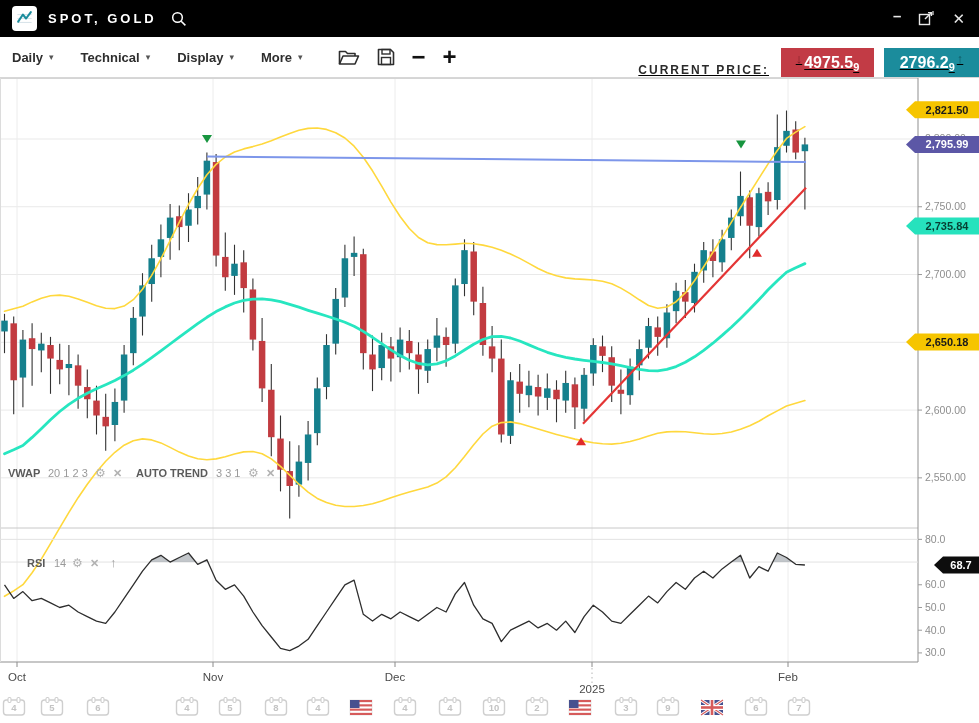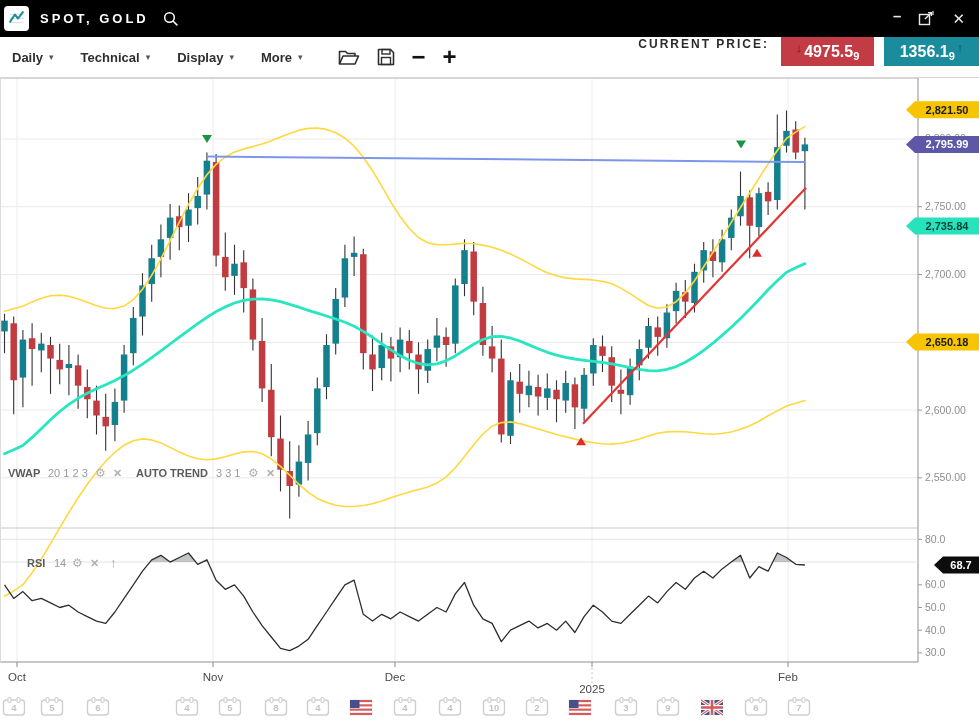--- a/index.html
+++ b/index.html
@@ -1,39 +1,39 @@
 <!DOCTYPE html>
 <html><head>
 <meta charset="utf-8">
 <style>
   * { margin:0; padding:0; box-sizing:border-box; }
   html,body { width:979px; height:723px; overflow:hidden; background:#fff;
               font-family:"Liberation Sans", sans-serif; }
 
   
-  .titlebar { height:37px; background:#000; display:flex; align-items:center; padding:0 14px 0 4px; }
+  .titlebar { height:37px; background:#000; display:flex; align-items:center; padding:0 14px 0 12px; }
   .logo { width:25px; height:25px; background:#fff; border-radius:4px; display:flex;
           align-items:center; justify-content:center; margin-right:11px; }
   .title { color:#fff; font-size:13px; font-weight:700; letter-spacing:3px; }
   .search { margin-left:14px; display:flex; align-items:center; cursor:pointer; }
   .wincontrols { margin-left:auto; display:flex; align-items:center; gap:17px; }
   .wincontrols span { color:#e8e8e8; font-size:15px; line-height:1; cursor:pointer; }
   .winmin { font-weight:700; letter-spacing:0; position:relative; top:-3px; }
 
   
   .toolbar { height:41px; background:#fff; border-bottom:1px solid #d7d7d7;
              display:flex; align-items:center; padding-left:12px; }
   .menu { display:flex; align-items:center; gap:6px; margin-right:27px; cursor:pointer; }
   .menu .mlabel { font-size:13px; font-weight:700; color:#2e2e2e; }
   .menu .caret { font-size:9px; color:#555; }
   .tbtn { background:none; border:none; cursor:pointer; display:flex; align-items:center;
           margin-right:17px; padding:0; }
   .tbtn.glyph { font-size:24px; font-weight:700; color:#111; line-height:1;
                 font-family:"Liberation Sans", sans-serif; }
-  .price-area { margin-left:auto; display:flex; align-items:flex-start; height:100%; }
+  .price-area { margin-left:auto; display:flex; align-items:flex-end; height:100%;text-decoration:underline; }
   .cp { font-size:12px; font-weight:600; letter-spacing:2px; color:#2b2b2b; margin-right:12px; }
   .badge { height:29px; display:flex; align-items:center; justify-content:center;
            color:#fff; font-size:16px; font-weight:700; cursor:pointer; }
   .badge.bid { width:93px; background:#c23b45; margin-right:10px; }
   .badge.ask { width:95px; background:#1b8c9c; }
   .badge .sm { font-size:11px; align-self:flex-end; padding-bottom:4px; }
   .badge .arr { font-size:13px; font-weight:700; }
   .badge.bid .arr { color:#7a1d26; margin-right:2px; position:relative; top:-4px; }
   .badge.ask .arr { color:#0d525c; margin-left:2px; position:relative; top:-4px; }
 
@@ -107,21 +107,21 @@
   <button class="tbtn glyph">−</button>
   <button class="tbtn glyph">+</button>
   <div class="price-area">
     <span class="cp">CURRENT PRICE:</span>
     <div class="badge bid">
       <span class="arr">↓</span>
       <span>4975.5</span>
       <span class="sm">9</span>
     </div>
     <div class="badge ask">
-      <span>1356.1</span>
+      <span>2796.2</span>
       <span class="sm">9</span>
       <span class="arr">↑</span>
     </div>
   </div>
 </div>
 
 <div id="chart">
   <svg id="chart-svg" width="979" height="645">
       <rect x="0" y="0" width="979" height="645" fill="#ffffff"></rect>
       <g>

